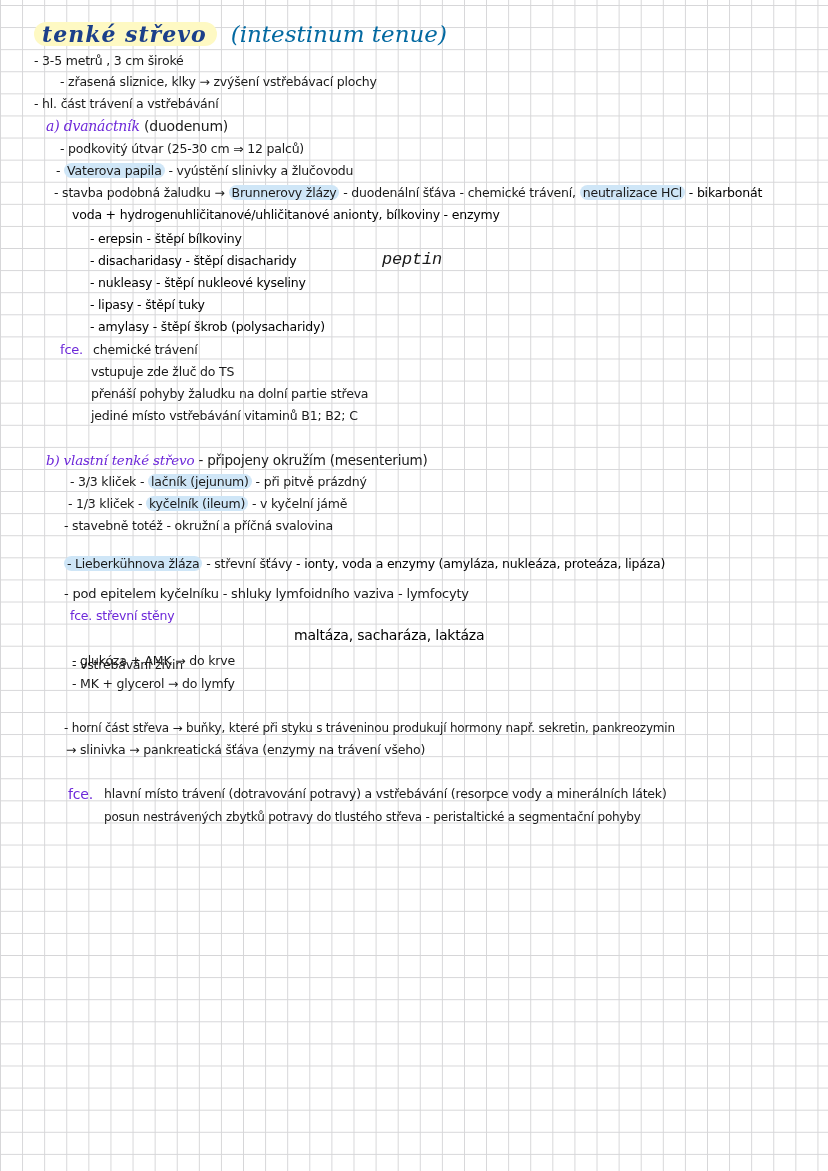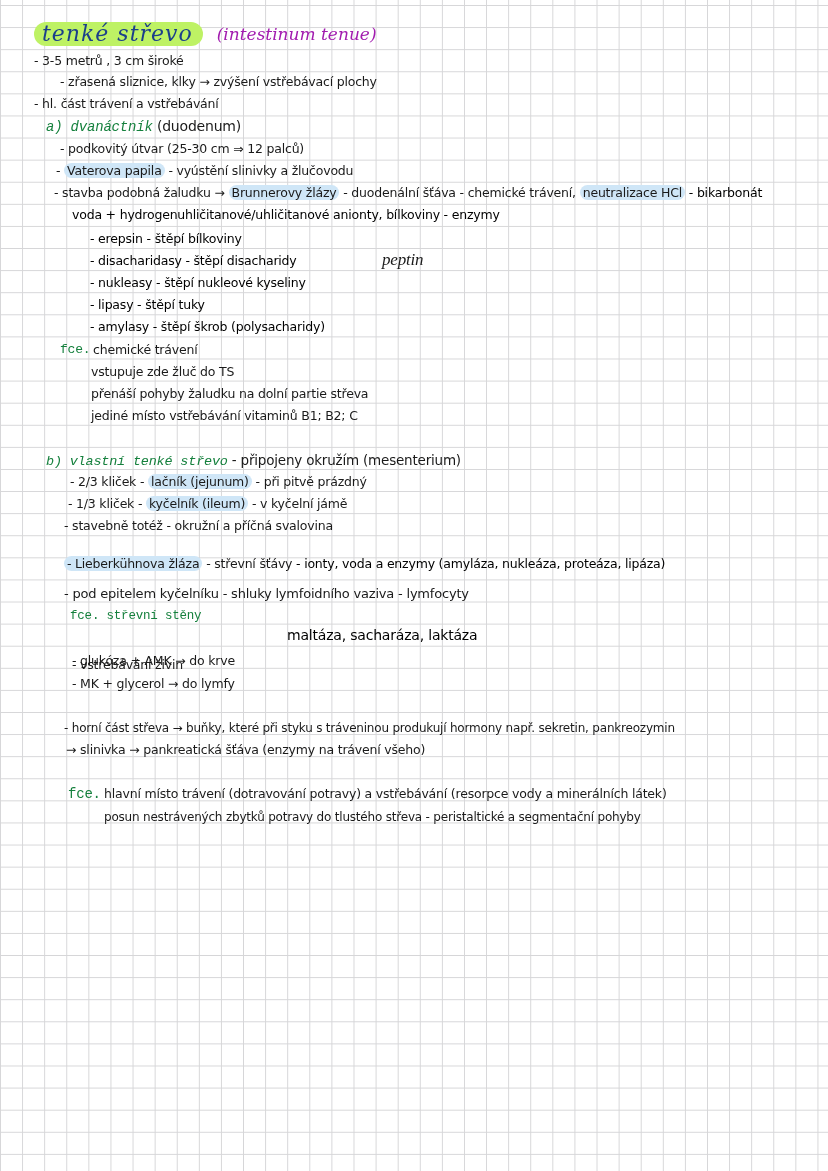--- a/index.html
+++ b/index.html
@@ -15,39 +15,39 @@
     color: #1a1a1a;
   }
   .line {
     position: absolute; white-space: nowrap;
     font-size: 12.5px; line-height: 16px;
     font-family: "DejaVu Sans", sans-serif;
     letter-spacing: -0.2px;
   }
   .hand { font-family: "DejaVu Serif", serif; font-style: italic; }
   .grey { color: #000000; }
-  .blue { color: #15803d; font-family: Liberation Mono, monospace; }
+  .blue { color: #6d28d9; }
   .hl {
     background: #cfe6f7; border-radius: 8px; padding: 0 3px;
   }
   .title-wrap {
     position: absolute; left: 34px; top: 22px; height: 24px;
     display: flex; align-items: center;
   }
   .title {
-    background: #bef264; border-radius: 12px; padding: 0 10px 0 8px;
-    font-family: "DejaVu Serif", serif; font-style: italic; font-weight: normal;
+    background: #fef9c3; border-radius: 12px; padding: 0 10px 0 8px;
+    font-family: "DejaVu Serif", serif; font-style: italic; font-weight: bold;
     font-size: 22px; line-height: 24px; color: #1b3f8a; letter-spacing: 1px;
   }
   .subtitle {
     margin-left: 14px; font-family: "DejaVu Serif", serif; font-style: italic;
-    font-size: 17px; color: #a21caf;
+    font-size: 23px; color: #0369a1;
   }
   .big-word {
-    font-family: Liberation Serif, serif; font-style: italic; font-size: 17px;
+    font-family: Liberation Mono, monospace; font-style: italic; font-size: 17px;
   }
 </style>
 </head>
 <body>
 
 <div class="title-wrap">
   <span class="title">tenké střevo</span>
   <span class="subtitle">(intestinum tenue)</span>
 </div>
 
@@ -84,40 +84,40 @@
 <div class="line" style="left:93px; top:342px;">chemické trávení</div>
 <div class="line" style="left:91px; top:364px;">vstupuje zde žluč do TS</div>
 <div class="line" style="left:91px; top:386px;">přenáší pohyby žaludku na dolní partie střeva</div>
 <div class="line" style="left:91px; top:408px;">jediné místo vstřebávání vitaminů B1; B2; C</div>
 
 <div class="line" style="left:46px; top:452px; font-size:13.5px;">
   <span class="blue hand">b) vlastní tenké střevo</span>
   <span>- připojeny okružím (mesenterium)</span>
 </div>
 <div class="line" style="left:70px; top:474px;">
-  <span>- 2/3 kliček -</span>
+  <span>- 3/3 kliček -</span>
   <span class="hl">lačník (jejunum)</span>
   <span>- při pitvě prázdný</span>
 </div>
 <div class="line" style="left:68px; top:496px;">
   <span>- 1/3 kliček -</span>
   <span class="hl">kyčelník (ileum)</span>
   <span>- v kyčelní jámě</span>
 </div>
 <div class="line" style="left:64px; top:518px;">- stavebně totéž - okružní a příčná svalovina</div>
 <div class="line" style="left:64px; top:556px;text-align:center;">
   <span class="hl">- Lieberkühnova žláza</span>
   <span>- střevní šťávy</span>
   <span class="grey">- ionty, voda a enzymy (amyláza, nukleáza, proteáza, lipáza)</span>
 </div>
 <div class="line" style="left:64px; top:586px; font-size:13px;">- pod epitelem kyčelníku - shluky lymfoidního vaziva - lymfocyty</div>
 <div class="line blue" style="left:70px; top:608px;">fce. střevní stěny</div>
 <div class="line" style="left:72px; top:657px;">- vstřebávání živin</div>
 <div class="line" style="left:72px; top:653px;">- glukóza + AMK → do krve</div>
 <div class="line" style="left:72px; top:676px;">- MK + glycerol → do lymfy</div>
-<div class="line grey" style="left:287px; top:627px; font-size:14px;">maltáza, sacharáza, laktáza</div>
+<div class="line grey" style="left:294px; top:627px; font-size:14px;">maltáza, sacharáza, laktáza</div>
 
 <div class="line" style="left:64px; top:720px; font-size:12px;">- horní část střeva → buňky, které při styku s tráveninou produkují hormony např. sekretin, pankreozymin</div>
 <div class="line" style="left:66px; top:742px;">→ slinivka → pankreatická šťáva (enzymy na trávení všeho)</div>
 
 <div class="line blue" style="left:68px; top:786px; font-size:14px;">fce.</div>
 <div class="line" style="left:104px; top:786px; font-size:12.5px;">hlavní místo trávení (dotravování potravy) a vstřebávání (resorpce vody a minerálních látek)</div>
 <div class="line" style="left:104px; top:809px; font-size:12px;">posun nestrávených zbytků potravy do tlustého střeva - peristaltické a segmentační pohyby</div>
 
 </body></html>

